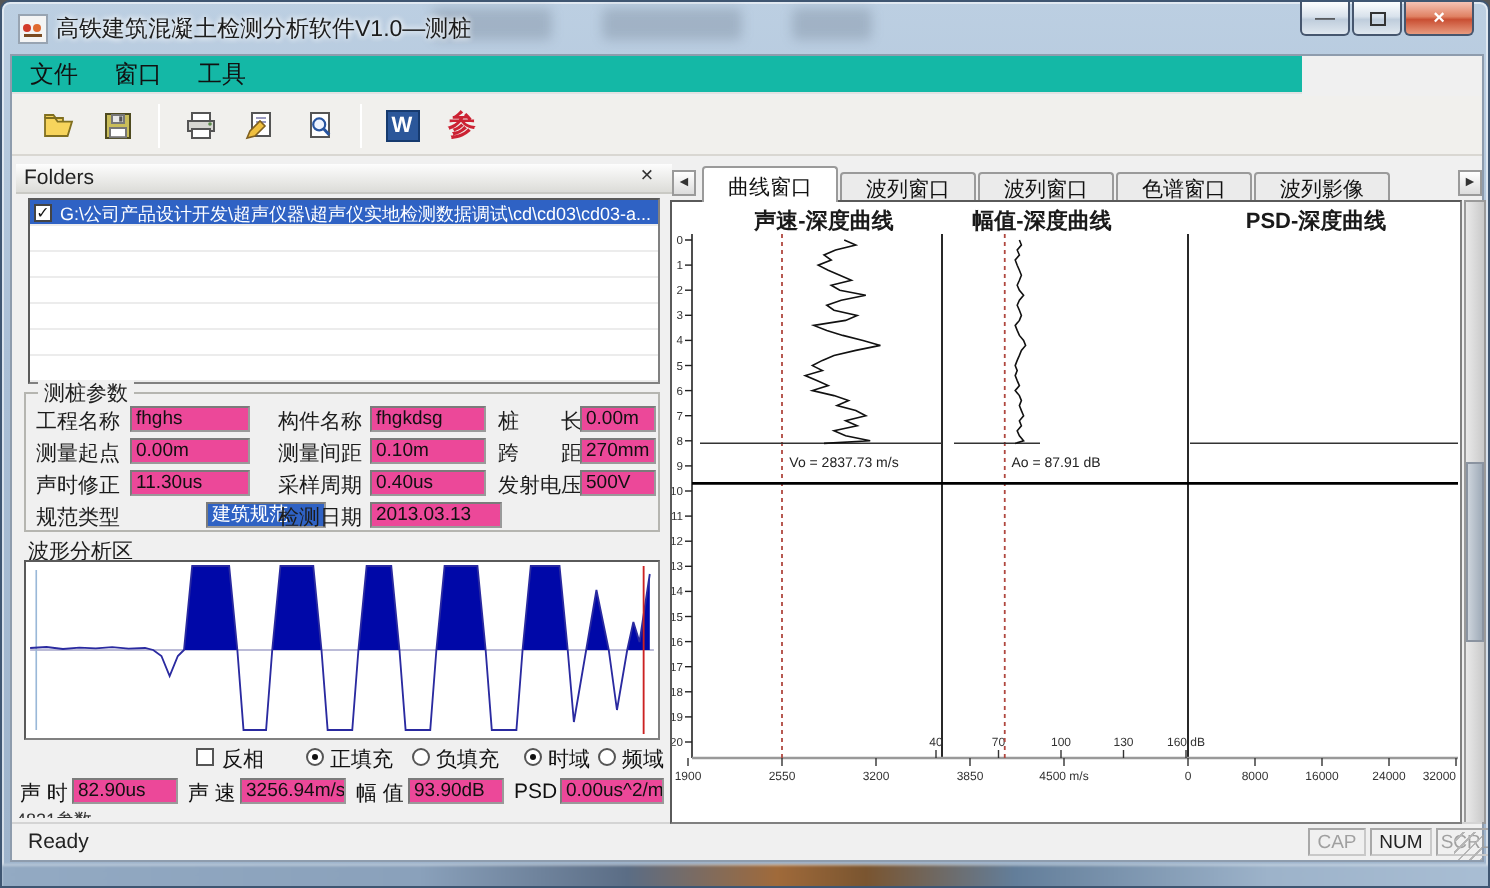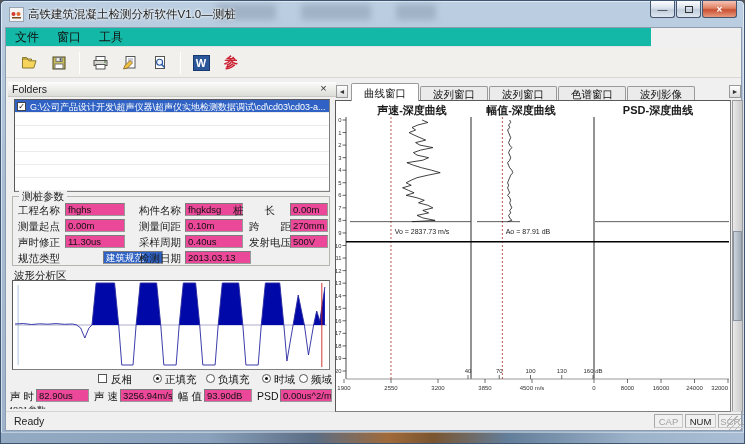--- a/index.html
+++ b/index.html
@@ -155,21 +155,21 @@
       <div class="lrow"></div>
     </div>
 
     <div class="groupbox">
       <span class="gb-title">测桩参数</span>
       <div class="prow" style="top:6px;">
         <span class="plabel" style="left:5px;">工程名称</span>
         <div class="vbox" style="left:52px;width:60px;">fhghs</div>
         <span class="plabel" style="left:126px;">构件名称</span>
         <div class="vbox" style="left:172px;width:58px;">fhgkdsg</div>
-        <span class="plabel" style="left:220px;">桩　　长</span>
+        <span class="plabel" style="left:236px;">桩　　长</span>
         <div class="vbox" style="left:277px;width:38px;">0.00m</div>
       </div>
       <div class="prow" style="top:22px;">
         <span class="plabel" style="left:5px;">测量起点</span>
         <div class="vbox" style="left:52px;width:60px;">0.00m</div>
         <span class="plabel" style="left:126px;">测量间距</span>
         <div class="vbox" style="left:172px;width:58px;">0.10m</div>
         <span class="plabel" style="left:236px;">跨　　距</span>
         <div class="vbox" style="left:277px;width:38px;">270mm</div>
       </div>

